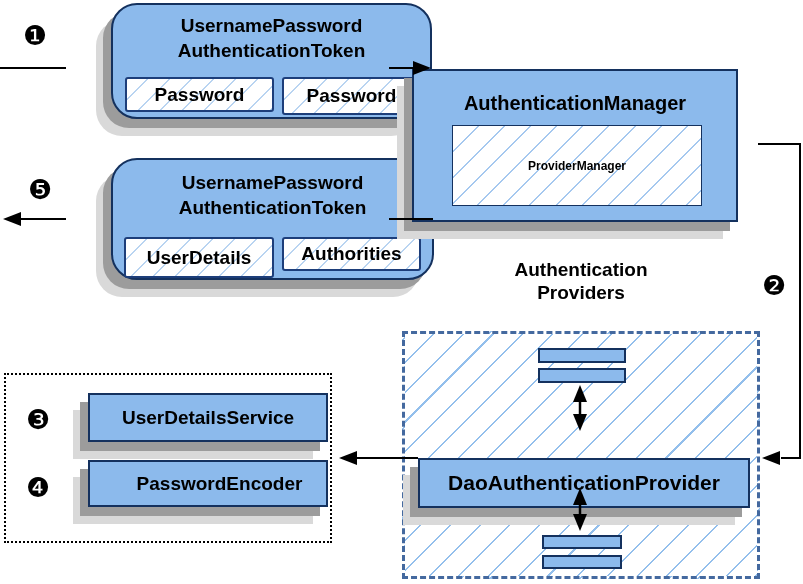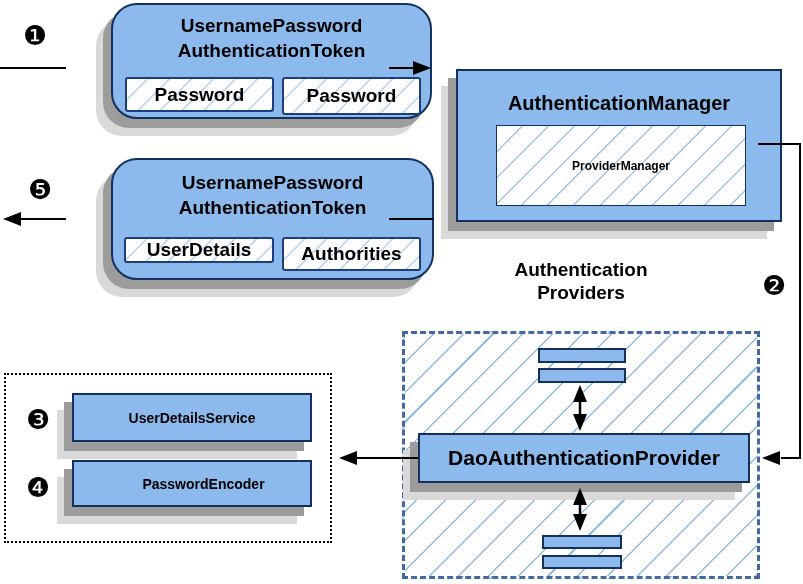--- a/index.html
+++ b/index.html
@@ -51,21 +51,22 @@
   .dotted-box{
     position:absolute;box-sizing:border-box;
     border:2.5px dotted #000;
   }
   .bar{
     position:absolute;box-sizing:border-box;
     background:#8cbaec;border:2px solid #14315e;
   }
   .service{
     display:flex;align-items:center;justify-content:center;
-    font-size:14px;
+    font-size:19px;
+    margin-left:16px;
   }
   .badge{
     position:absolute;font-family:"DejaVu Sans", sans-serif;
     font-size:27px;line-height:27px;font-weight:normal;color:#000;
   }
   .flexcenter{display:flex;align-items:center;justify-content:center;}
   svg.connectors{
     position:absolute;left:0;top:0;z-index:40;pointer-events:none;
   }
   .lift{z-index:5;}
@@ -88,42 +89,42 @@
     </div>
     <div class="field" style="left:12px;top:72px;width:149px;height:35px;">Password</div>
     <div class="field" style="left:169px;top:72px;width:139px;height:38px;">Password</div>
   </div>
 
   <div class="box rounded shadow2 lift" style="left:67px;top:158px;width:323px;height:122px;">
     <div class="token-title" style="top:10px;">
       <div>UsernamePassword</div>
       <div>AuthenticationToken</div>
     </div>
-    <div class="field" style="left:11px;top:77px;width:150px;height:26px;">UserDetails</div>
+    <div class="field" style="left:11px;top:77px;width:150px;height:41px;">UserDetails</div>
     <div class="field" style="left:169px;top:77px;width:139px;height:34px;">Authorities</div>
   </div>
 
-  <div class="box shadow2 lift" style="left:456px;top:69px;width:326px;height:153px;">
+  <div class="box shadow2 lift" style="left:412px;top:69px;width:326px;height:153px;">
     <div class="token-title" style="top:20px;font-size:20px;">AuthenticationManager</div>
     <div class="inner-plain" style="left:38px;top:54px;width:250px;height:81px;
          background-color:#fff;
          background-image:repeating-linear-gradient(135deg, rgba(0,0,0,0) 0 17px, #a5c8ef 17px 18.5px);">ProviderManager</div>
   </div>
 
   <div class="label-2line" style="left:402px;top:258px;width:358px;">
     <div>Authentication</div>
     <div>Providers</div>
   </div>
 
   <div class="dashed-box hatch-big" style="left:402px;top:331px;width:358px;height:248px;"></div>
 
   <div class="bar lift" style="left:538px;top:348px;width:88px;height:15px;"></div>
   <div class="bar lift" style="left:538px;top:368px;width:88px;height:15px;"></div>
 
-  <div class="box shadow2 flexcenter lift" style="left:418px;top:433px;width:332px;height:50px;font-size:21px;">DaoAuthenticationProvider</div>
+  <div class="box shadow2 flexcenter lift" style="left:418px;top:458px;width:332px;height:50px;font-size:21px;">DaoAuthenticationProvider</div>
 
   <div class="bar lift" style="left:542px;top:535px;width:80px;height:14px;"></div>
   <div class="bar lift" style="left:542px;top:555px;width:80px;height:14px;"></div>
 
   <div class="dotted-box" style="left:4px;top:373px;width:328px;height:170px;"></div>
   <div class="box shadow2 service lift" style="left:72px;top:393px;width:240px;height:49px;">UserDetailsService</div>
   <div class="box shadow2 service lift" style="left:72px;top:460px;width:240px;height:47px;padding-left:23px;">PasswordEncoder</div>
 
   <svg class="connectors" width="803" height="584" viewBox="0 0 803 584">
     <g stroke="#000" stroke-width="2" fill="none">

